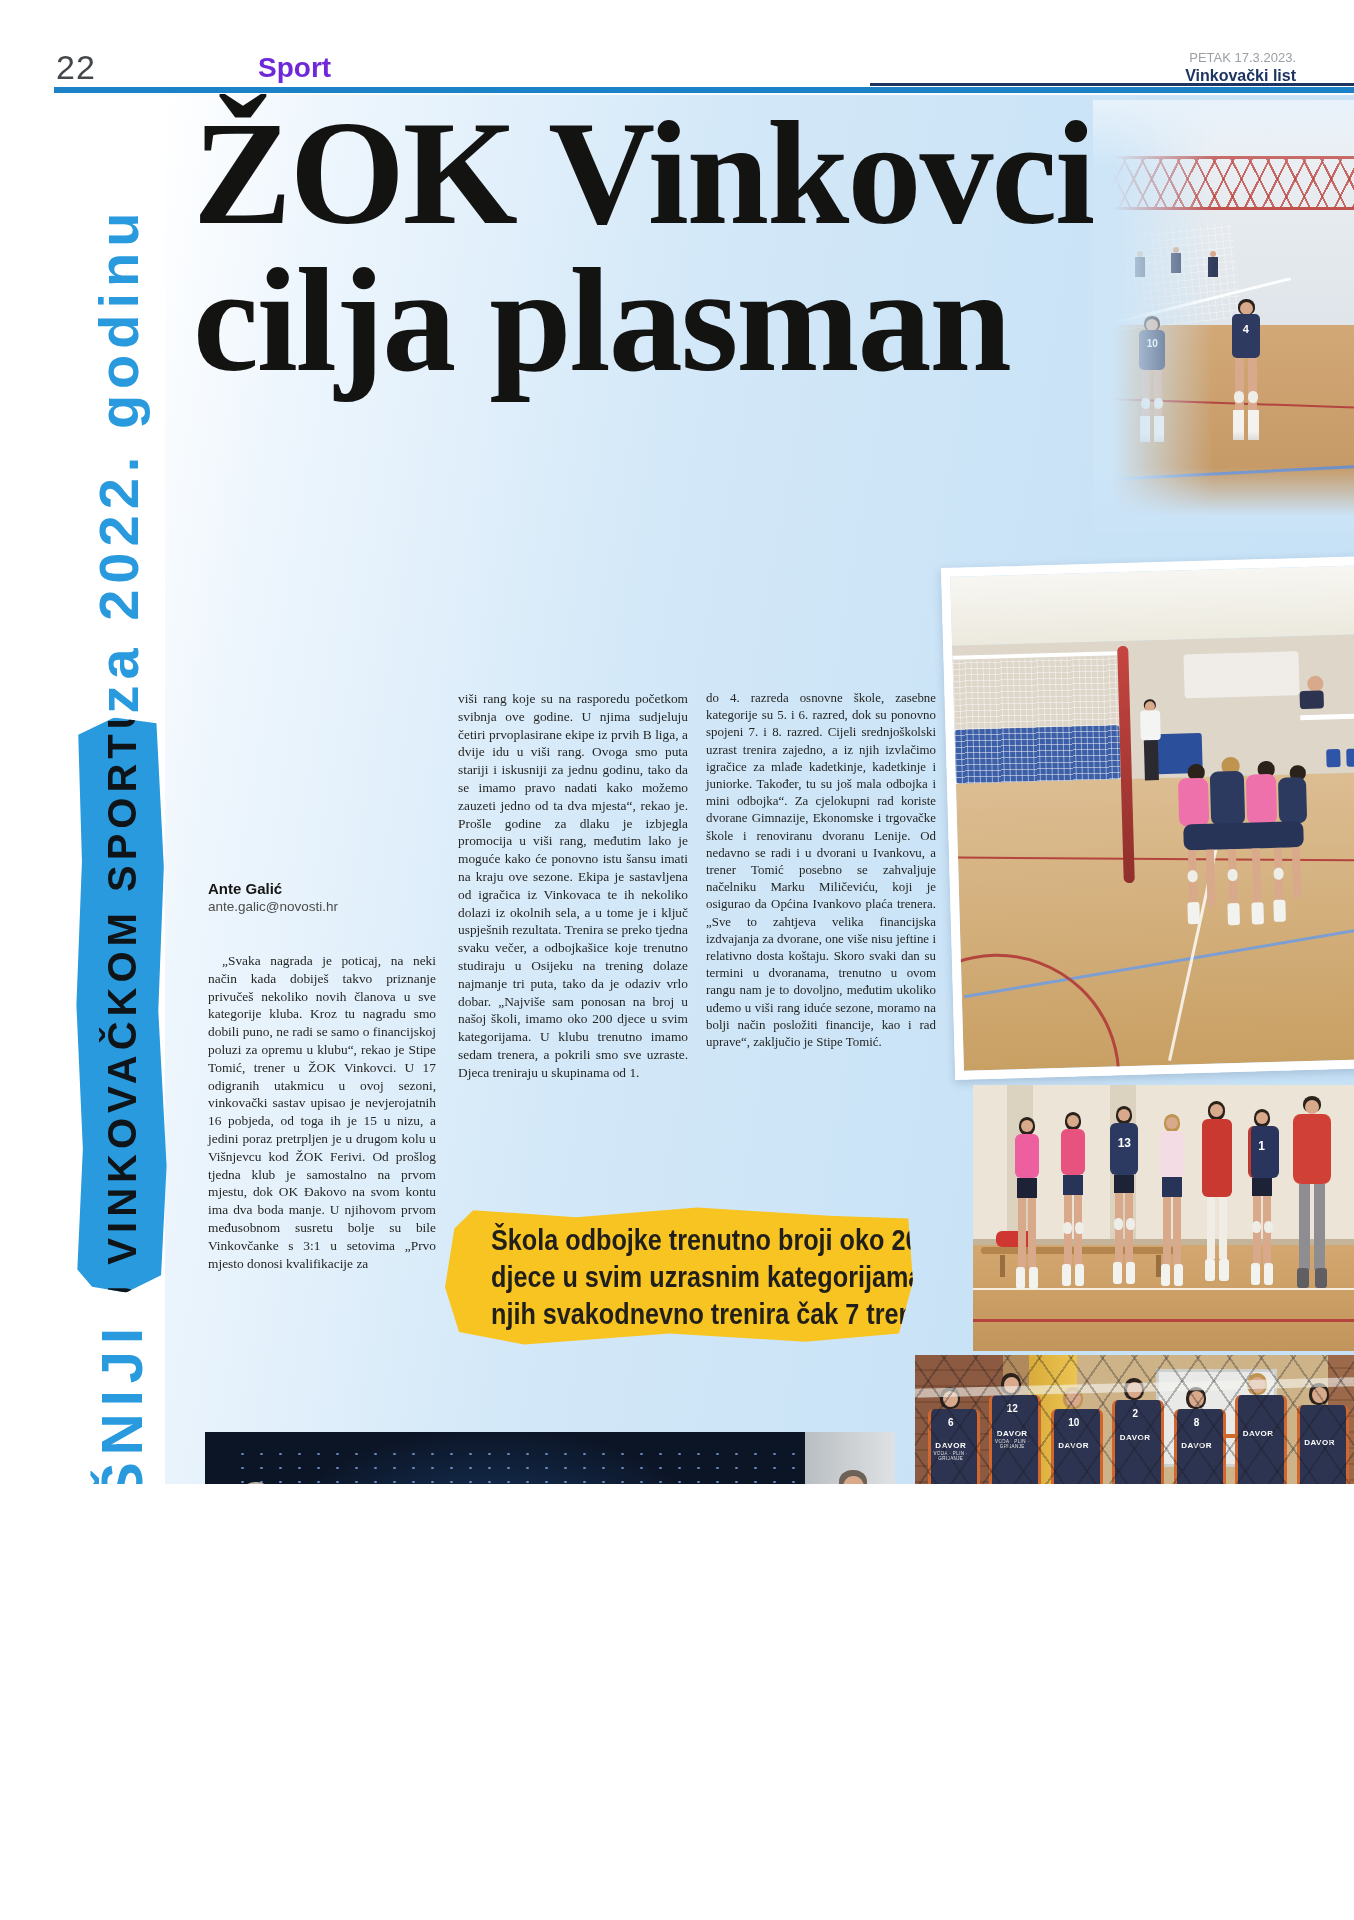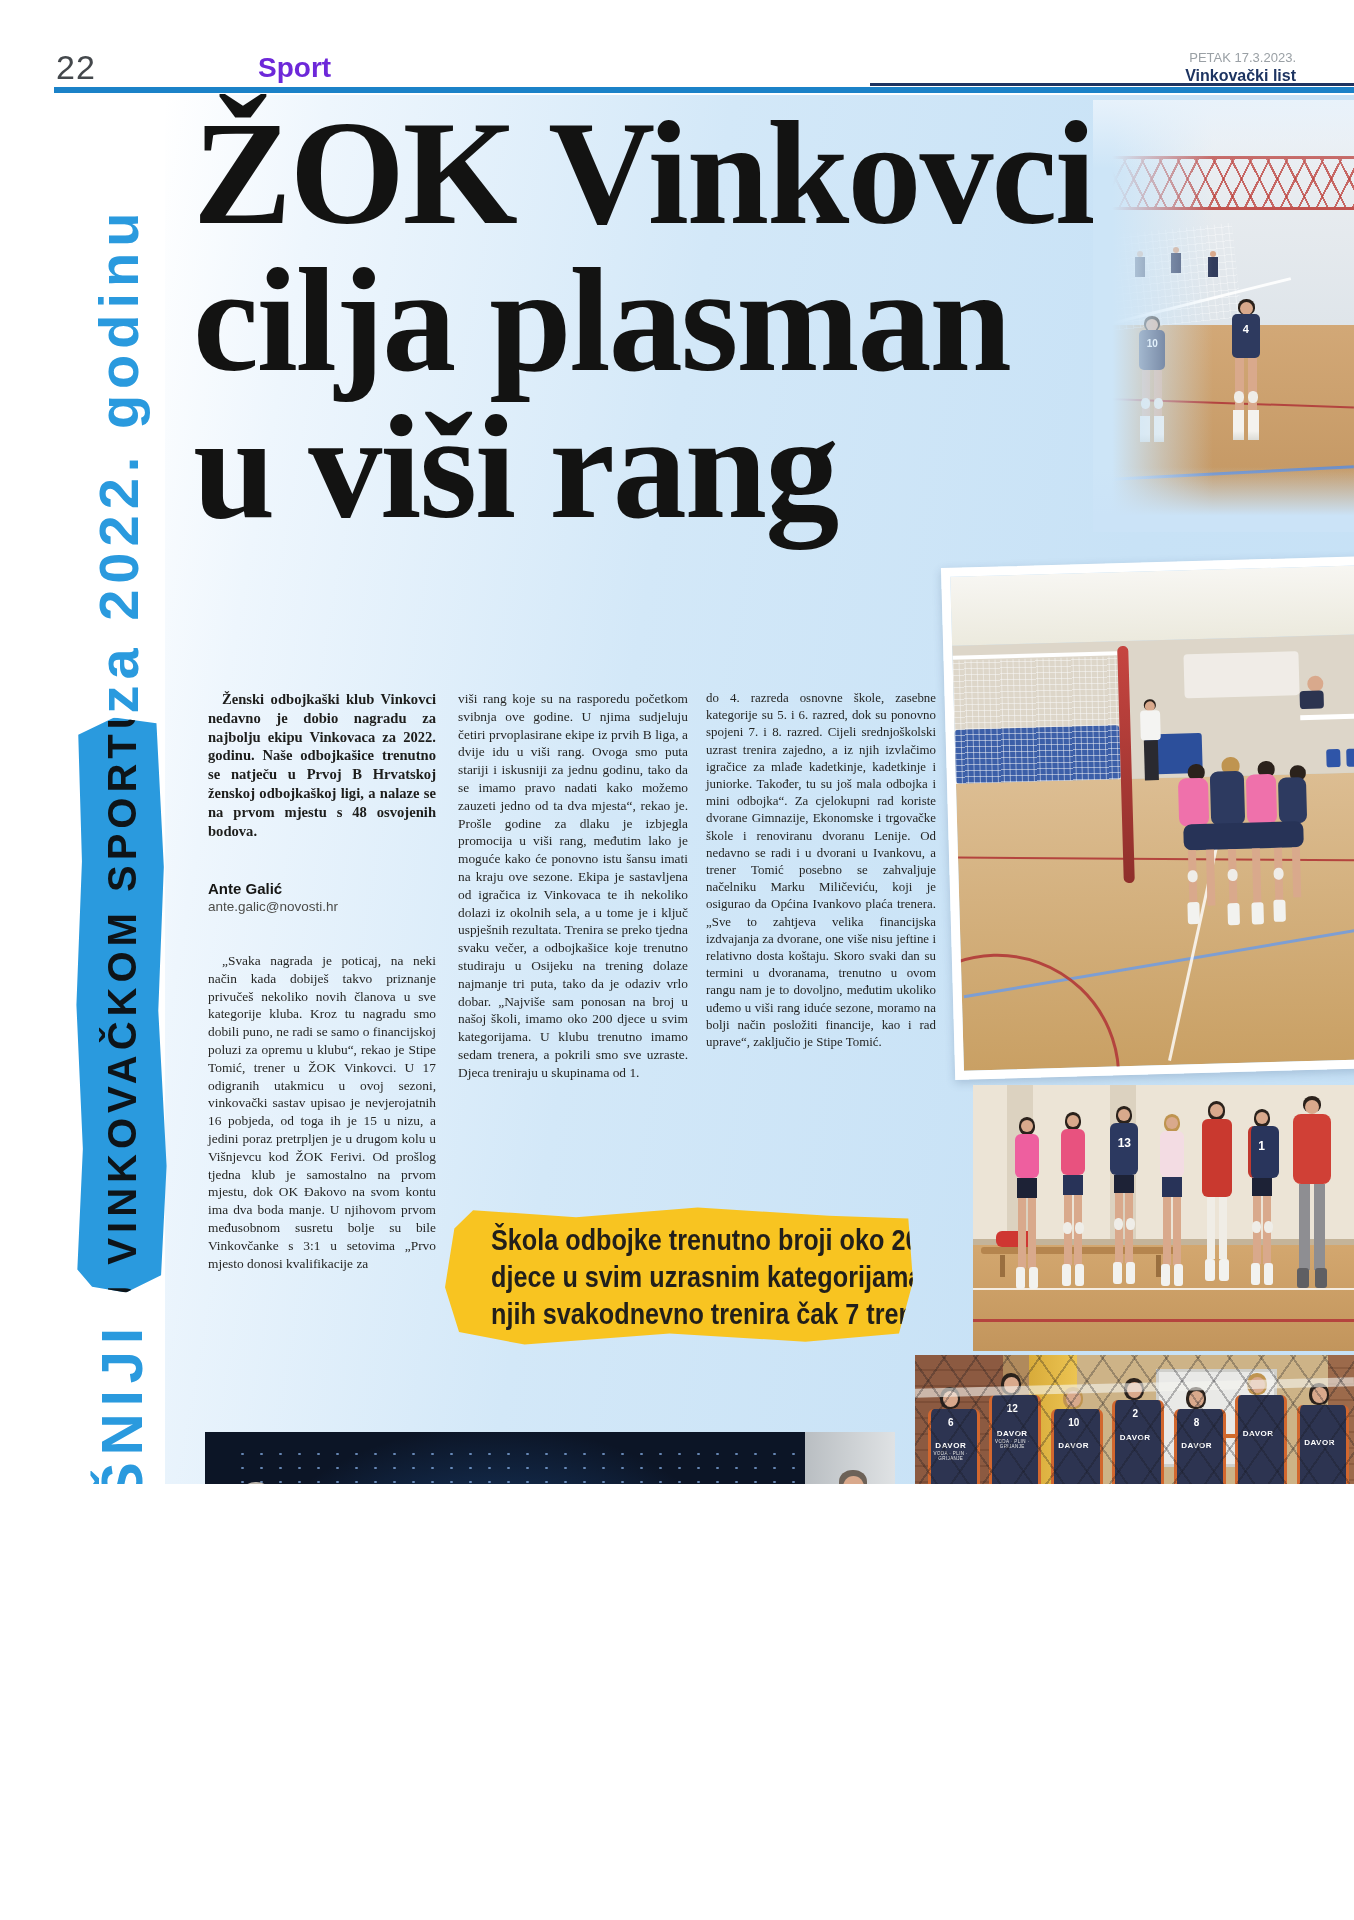--- a/index.html
+++ b/index.html
@@ -62,25 +62,23 @@
 
   <div class="abs content" style="left:165px;top:95px;width:1189px;height:1753px"></div>
 
   <div class="abs vtext v-blue" style="left:-181px;top:415px;width:600px;height:90px;font:800 56px/1 'Liberation Sans',sans-serif;letter-spacing:6px">za 2022. godinu</div>
   <div class="abs vtext v-strip" style="left:-166px;top:959px;width:575px;height:92px;font:800 40px/1 'Liberation Sans',sans-serif;letter-spacing:5px">U VINKOVAČKOM SPORTU</div>
   <div class="abs vtext v-blue" style="left:-133px;top:1546px;width:510px;height:92px;font:800 58px/1 'Liberation Sans',sans-serif;letter-spacing:7px">NAJUSPJEŠNIJI</div>
 
   <div class="abs" style="left:193px;top:100px">
     <div class="hl">ŽOK Vinkovci</div>
     <div class="hl">cilja plasman</div>
-    <div class="hl">u viši rang</div>
-  </div>
-
-
-  <div class="abs lede" style="left:208px;top:690px;width:228px">Ženski odbojkaški klub Vinkovci nedavno je dobio nagradu za najbolju ekipu Vinkovaca za 2022. godinu. Naše odbojkašice trenutno se natječu u Prvoj B Hrvatskoj ženskoj odbojkaškoj ligi, a nalaze se na prvom mjestu s 48 osvojenih bodova.</div>
+  </div>
+
+
   <div class="abs" style="left:208px;top:880px">
     <div class="by-author">Ante Galić</div>
     <div class="by-email">ante.galic@novosti.hr</div>
   </div>
   <div class="abs bodycol indent" style="left:208px;top:952px;width:228px">„Svaka nagrada je poticaj, na neki način kada dobiješ takvo priznanje privučeš nekoliko novih članova u sve kategorije kluba. Kroz tu nagradu smo dobili puno, ne radi se samo o financijskoj poluzi za opremu u klubu“, rekao je Stipe Tomić, trener u ŽOK Vinkovci. U 17 odigranih utakmicu u ovoj sezoni, vinkovački sastav upisao je nevjerojatnih 16 pobjeda, od toga ih je 15 u nizu, a jedini poraz pretrpljen je u drugom kolu u Višnjevcu kod ŽOK Ferivi. Od prošlog tjedna klub je samostalno na prvom mjestu, dok OK Đakovo na svom kontu ima dva boda manje. U njihovom prvom međusobnom susretu bolje su bile Vinkovčanke s 3:1 u setovima „Prvo mjesto donosi kvalifikacije za</div>
   <div class="abs bodycol" style="left:458px;top:690px;width:230px">viši rang koje su na rasporedu početkom svibnja ove godine. U njima sudjeluju četiri prvoplasirane ekipe iz prvih B liga, a dvije idu u viši rang. Ovoga smo puta stariji i iskusniji za jednu godinu, tako da se imamo pravo nadati kako možemo zauzeti jedno od ta dva mjesta“, rekao je. Prošle godine za dlaku je izbjegla promocija u viši rang, međutim lako je moguće kako će ponovno istu šansu imati na kraju ove sezone. Ekipa je sastavljena od igračica iz Vinkovaca te ih nekoliko dolazi iz okolnih sela, a u tome je i ključ uspješnih rezultata. Trenira se preko tjedna svaku večer, a odbojkašice koje trenutno studiraju u Osijeku na trening dolaze najmanje tri puta, tako da je odaziv vrlo dobar. „Najviše sam ponosan na broj u našoj školi, imamo oko 200 djece u svim kategorijama. U klubu trenutno imamo sedam trenera, a pokrili smo sve uzraste. Djeca treniraju u skupinama od 1.</div>
   <div class="abs bodycol" style="left:706px;top:690px;width:230px;font-size:12.9px;line-height:17.2px">do 4. razreda osnovne škole, zasebne kategorije su 5. i 6. razred, dok su ponovno spojeni 7. i 8. razred. Cijeli srednjoškolski uzrast trenira zajedno, a iz njih izvlačimo igračice za mlađe kadetkinje, kadetkinje i juniorke. Također, tu su još mala odbojka i mini odbojka“. Za cjelokupni rad koriste dvorane Gimnazije, Ekonomske i trgovačke škole i renoviranu dvoranu Lenije. Od nedavno se radi i u dvorani u Ivankovu, a trener Tomić posebno se zahvaljuje načelniku Marku Miličeviću, koji je osigurao da Općina Ivankovo plaća trenera. „Sve to zahtjeva velika financijska izdvajanja za dvorane, one više nisu jeftine i relativno dosta koštaju. Skoro svaki dan su termini u dvoranama, trenutno u ovom rangu nam je to dovoljno, međutim ukoliko uđemo u viši rang iduće sezone, moramo na bolji način posložiti financije, kao i rad uprave“, zaključio je Stipe Tomić.</div>
 
   <div class="abs pq" style="left:445px;top:1206px;width:468px;height:140px">
     <div class="abs" style="left:46px;top:15px">

